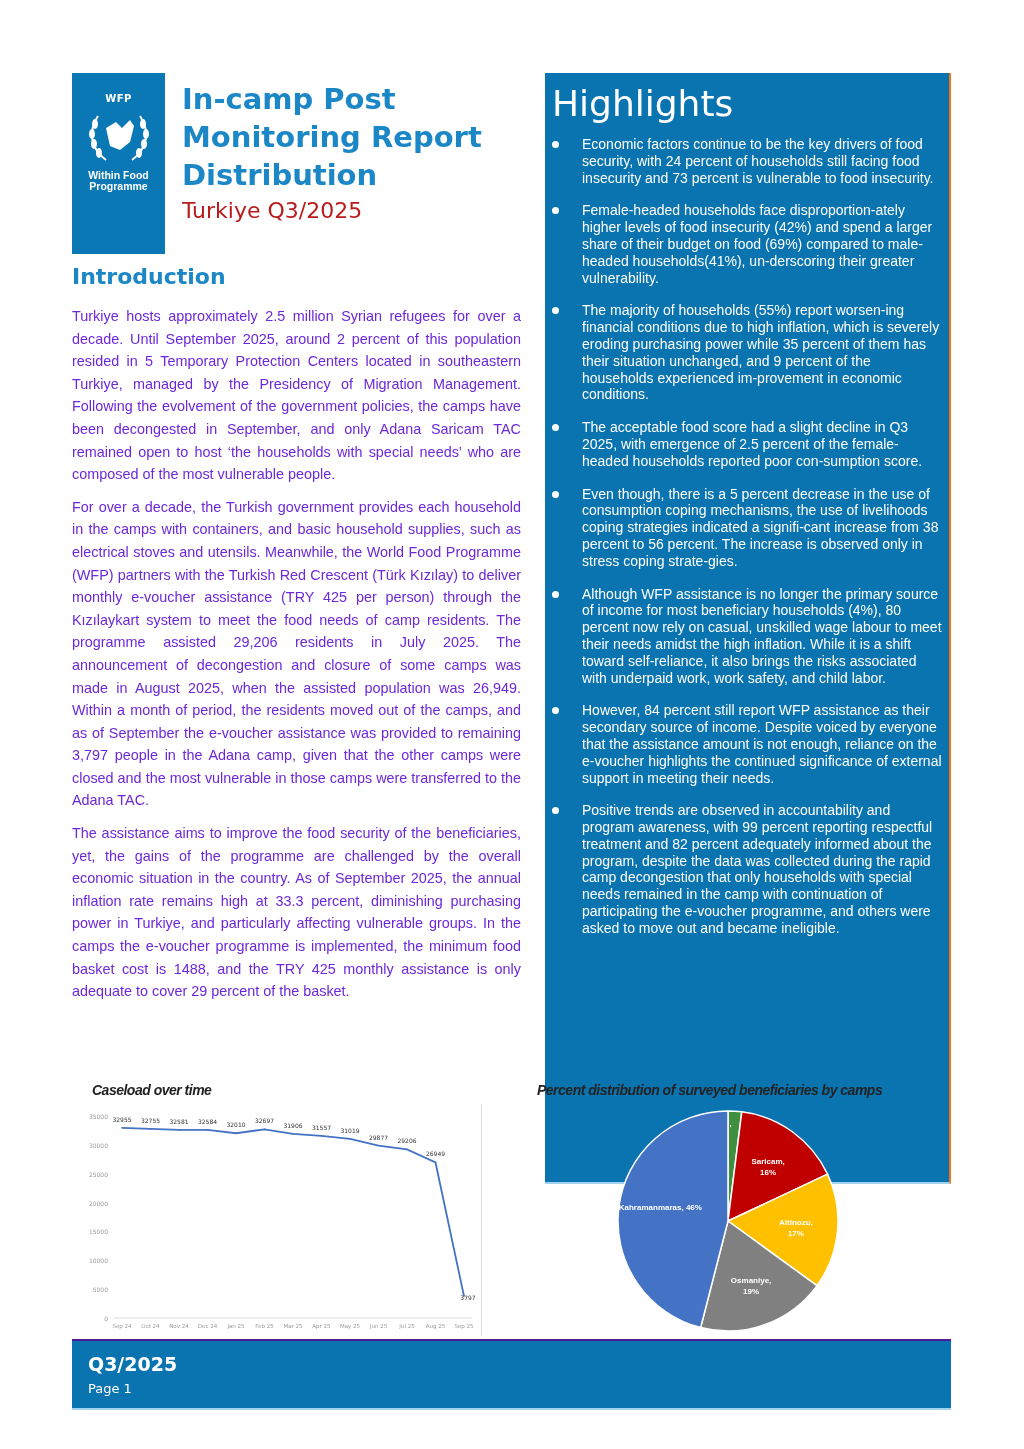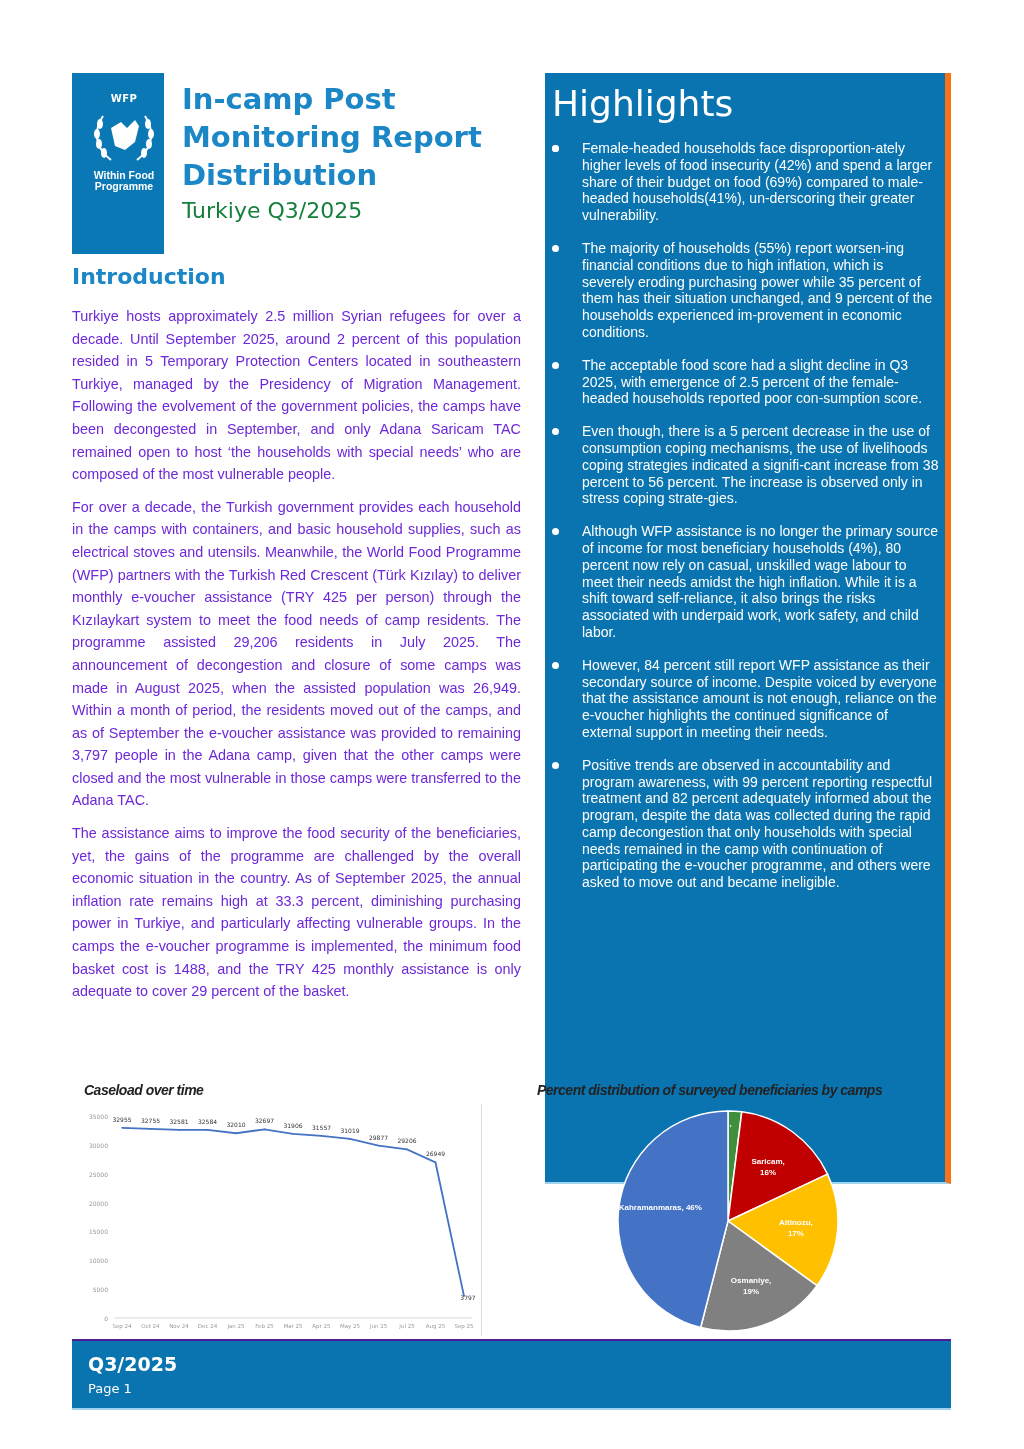--- a/index.html
+++ b/index.html
@@ -1,32 +1,32 @@
 <!DOCTYPE html>
 <html><head>
 <meta charset="utf-8">
 <style>
   html,body{margin:0;padding:0;background:#fff;}
   body{width:1024px;height:1449px;position:relative;font-family:"DejaVu Sans",sans-serif;color:#222;overflow:hidden;}
-  .logo-block{position:absolute;left:72px;top:73px;width:80px;height:181px;background:#0a78b5;color:#fff;text-align:center;padding-left:12px;}
+  .logo-block{position:absolute;left:72px;top:73px;width:93px;height:181px;background:#0a78b5;color:#fff;text-align:center;}
   .logo-block .wfp{font-weight:bold;font-size:10px;margin-top:20px;letter-spacing:0.5px;}
   .logo-block svg{display:block;margin:2px auto 0;}
   .logo-block .org{font-family:"Liberation Sans",sans-serif;font-weight:bold;font-size:10.5px;line-height:11px;margin-top:4px;}
   .title{position:absolute;left:182px;top:80px;color:#1c87c6;font-weight:bold;font-size:29px;line-height:38px;font-family:"DejaVu Sans",sans-serif;}
-  .subtitle{position:absolute;left:182px;top:198px;color:#15803d;font-size:22px;}
+  .subtitle{position:absolute;left:182px;top:198px;color:#b91c1c;font-size:22px;}
   .intro-h{position:absolute;left:72px;top:264px;color:#1c87c6;font-weight:bold;font-size:22px;}
   .intro{position:absolute;left:72px;top:305px;width:449px;font-family:"Liberation Sans",sans-serif;font-size:14.4px;line-height:22.6px;text-align:justify;color:#6d28d9;}
   .intro p{margin:0 0 10px 0;}
-  .highlights{position:absolute;left:545px;top:73px;width:406px;height:1111px;background:#0a74b0;color:#fff;border-right:6px solid #f97316;border-bottom:2px solid #9fd3ef;box-sizing:border-box;}
+  .highlights{position:absolute;left:545px;top:73px;width:406px;height:1111px;background:#0a74b0;color:#fff;border-right:2px solid #f97316;border-bottom:2px solid #9fd3ef;box-sizing:border-box;}
   .highlights h2{margin:0;font-weight:normal;font-size:36px;padding:10px 0 0 7px;font-family:"DejaVu Sans",sans-serif;}
   .highlights ul{list-style:none;margin:12px 0 0 0;padding:0 6px 0 0;}
   .highlights li{position:relative;padding-left:37px;font-family:"Liberation Sans",sans-serif;font-size:14px;line-height:16.8px;margin-bottom:16px;}
   .highlights li .bullet{position:absolute;left:7px;top:5px;width:7px;height:7px;border-radius:50%;background:#fff;}
   .chart1-title,.chart2-title{position:absolute;font-style:italic;font-weight:bold;font-size:14px;color:#222;font-family:"Liberation Sans",sans-serif;letter-spacing:-0.5px;}
-  .chart1-title{left:84px;top:1082px;}
+  .chart1-title{left:92px;top:1082px;}
   .chart2-title{left:537px;top:1082px;}
   .chart1{position:absolute;left:72px;top:1102px;width:410px;height:236px;}
   .chart1-border{position:absolute;left:481px;top:1104px;width:1px;height:232px;background:#ddd;}
   .chart2{position:absolute;left:600px;top:1100px;width:260px;height:240px;}
   .footer{position:absolute;left:72px;top:1339px;width:879px;height:71px;background:#0a74b0;color:#fff;border-bottom:2px solid #9fd3ef;border-top:2px solid #4c1d95;box-sizing:border-box;}
   .footer .q{position:absolute;left:16px;top:12px;font-weight:bold;font-size:19px;}
   .footer .pg{position:absolute;left:16px;top:40px;font-size:13px;}
 </style>
 </head>
 <body>
@@ -66,21 +66,21 @@
 <div class="intro-h">Introduction</div>
 <div class="intro">
   <p>Turkiye hosts approximately 2.5 million Syrian refugees for over a decade. Until September 2025, around 2 percent of this population resided in 5 Temporary Protection Centers located in southeastern Turkiye, managed by the Presidency of Migration Management. Following the evolvement of the government policies, the camps have been decongested in September, and only Adana Saricam TAC remained open to host ‘the households with special needs’ who are composed of the most vulnerable people.</p>
   <p>For over a decade, the Turkish government provides each household in the camps with containers, and basic household supplies, such as electrical stoves and utensils. Meanwhile, the World Food Programme (WFP) partners with the Turkish Red Crescent (Türk Kızılay) to deliver monthly e-voucher assistance (TRY 425 per person) through the Kızılaykart system to meet the food needs of camp residents. The programme assisted 29,206 residents in July 2025. The announcement of decongestion and closure of some camps was made in August 2025, when the assisted population was 26,949. Within a month of period, the residents moved out of the camps, and as of September the e-voucher assistance was provided to remaining 3,797 people in the Adana camp, given that the other camps were closed and the most vulnerable in those camps were transferred to the Adana TAC.</p>
   <p>The assistance aims to improve the food security of the beneficiaries, yet, the gains of the programme are challenged by the overall economic situation in the country. As of September 2025, the annual inflation rate remains high at 33.3 percent, diminishing purchasing power in Turkiye, and particularly affecting vulnerable groups. In the camps the e-voucher programme is implemented, the minimum food basket cost is 1488, and the TRY 425 monthly assistance is only adequate to cover 29 percent of the basket.</p>
 </div>
 
 <div class="highlights">
   <h2>Highlights</h2>
   <ul>
-    <li><span class="bullet"></span></li>
+    <li><span class="bullet"></span><span>Economic factors continue to be the key drivers of food security, with 24 percent of households still facing food insecurity and 73 percent is vulnerable to food insecurity.</span></li>
     <li><span class="bullet"></span><span>Female-headed households face disproportion-ately higher levels of food insecurity (42%) and spend a larger share of their budget on food (69%) compared to male-headed households(41%), un-derscoring their greater vulnerability.</span></li>
     <li><span class="bullet"></span><span>The majority of households (55%) report worsen-ing financial conditions due to high inflation, which is severely eroding purchasing power while 35 percent of them has their situation unchanged, and 9 percent of the households experienced im-provement in economic conditions.</span></li>
     <li><span class="bullet"></span><span>The acceptable food score had a slight decline in Q3 2025, with emergence of 2.5 percent of the female-headed households reported poor con-sumption score.</span></li>
     <li><span class="bullet"></span><span>Even though, there is a 5 percent decrease in the use of consumption coping mechanisms, the use of livelihoods coping strategies indicated a signifi-cant increase from 38 percent to 56 percent. The increase is observed only in stress coping strate-gies.</span></li>
     <li><span class="bullet"></span><span>Although WFP assistance is no longer the primary source of income for most beneficiary households (4%), 80 percent now rely on casual, unskilled wage labour to meet their needs amidst the high inflation. While it is a shift toward self-reliance, it also brings the risks associated with underpaid work, work safety, and child labor.</span></li>
     <li><span class="bullet"></span><span>However, 84 percent still report WFP assistance as their secondary source of income. Despite voiced by everyone that the assistance amount is not enough, reliance on the e-voucher highlights the continued significance of external support in meeting their needs.</span></li>
     <li><span class="bullet"></span><span>Positive trends are observed in accountability and program awareness, with 99 percent reporting respectful treatment and 82 percent adequately informed about the program, despite the data was collected during the rapid camp decongestion that only households with special needs remained in the camp with continuation of participating the e-voucher programme, and others were asked to move out and became ineligible.</span></li>
   </ul>
 </div>
 

